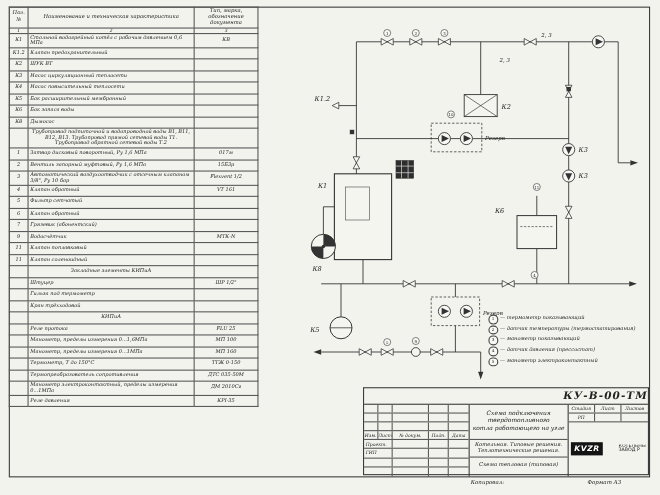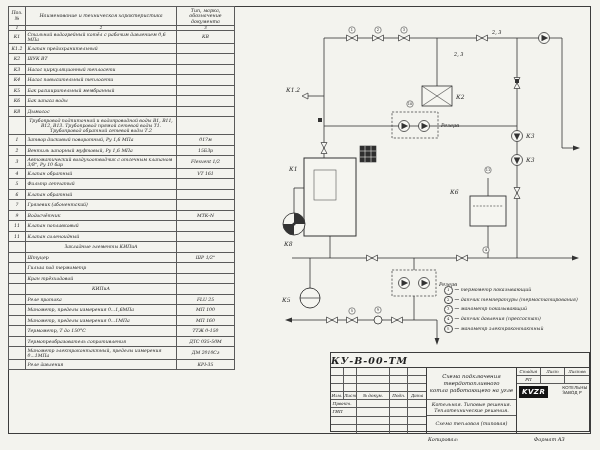--- a/index.html
+++ b/index.html
@@ -32,39 +32,39 @@
   .lg-row{display:flex;align-items:flex-start;margin-bottom:1.2px;}
   .lg-sym{flex:0 0 auto;display:inline-block;width:6.5px;height:6.5px;border:0.6px solid #444;border-radius:50%;
           font-size:3.8px;font-style:normal;text-align:center;line-height:6.5px;margin-right:2px;background:#f7f7f3;}
   .lg-txt{flex:1;}
 
   
   .tb{position:absolute;left:330px;top:352px;width:260px;height:80px;border:1px solid #3c3c3c;
       box-sizing:border-box;display:flex;flex-direction:column;background:#f3f3ee;}
   .tb *{box-sizing:border-box;}
   .tb-code{height:15px;border-bottom:0.8px solid #3c3c3c;font:italic bold 9.5px "DejaVu Serif",serif;
-           text-align:left;line-height:15px;letter-spacing:1px;}
+           text-align:right;line-height:15px;letter-spacing:1px;}
   .tb-main{flex:1;display:flex;}
   .tb-left{width:96px;border-right:0.8px solid #3c3c3c;display:flex;flex-direction:column;}
   .tb-lrow{height:8.1px;display:flex;border-bottom:0.5px solid #5a5a5a;font:italic 4.2px/8px "DejaVu Serif",serif;}
   .tb-lrow span{display:block;border-right:0.5px solid #5a5a5a;overflow:hidden;text-align:center;}
   .lc1{width:13px}.lc2{width:13px}.lc3{width:34px}.lc4{width:18px}.lc5{width:18px;border-right:none!important}
   .lrole{width:26px;text-align:left!important;padding-left:1.5px;}
   .lrest3{width:34px}.lrest4{width:18px}.lrest5{width:18px;border-right:none!important}
   .tb-mid{width:92px;border-right:0.8px solid #3c3c3c;display:flex;flex-direction:column;text-align:center;}
   .tb-title{height:32px;border-bottom:0.5px solid #5a5a5a;font:italic 5.4px/1.25 "DejaVu Serif",serif;
             display:flex;flex-direction:column;justify-content:center;padding:1px;}
   .tb-org{height:16px;border-bottom:0.5px solid #5a5a5a;font:italic 4.8px/1.25 "DejaVu Serif",serif;
           display:flex;flex-direction:column;justify-content:center;}
   .tb-doc{flex:1;font:italic 4.9px/1.2 "DejaVu Serif",serif;display:flex;align-items:center;justify-content:center;}
   .tb-right{width:72px;display:flex;flex-direction:column;}
   .tb-rrow{height:8.1px;display:flex;border-bottom:0.5px solid #5a5a5a;font:italic 4.2px/8px "DejaVu Serif",serif;text-align:center;}
   .tb-rrow span{width:24px;border-right:0.5px solid #5a5a5a;overflow:hidden;}
   .tb-rrow span:last-child{border-right:none;}
-  .tb-logo{flex:1;display:flex;align-items:flex-start;padding:2px;gap:12px;}
+  .tb-logo{flex:1;display:flex;align-items:center;padding:2px;gap:12px;}
   .logo-box{background:#141414;color:#fff;font:bold italic 7px/1 "DejaVu Sans",sans-serif;
             padding:2.5px 3px;letter-spacing:0.5px;}
   .logo-cap{font:4.3px/1.15 "DejaVu Sans",sans-serif;margin-left:2px;white-space:nowrap;overflow:hidden;}
 
   .below{position:absolute;top:436px;font:italic 5px "DejaVu Serif",serif;}
   .below.copy{left:428px;} .below.fmt{left:534px;}
 </style>
 </head>
 <body>
 

